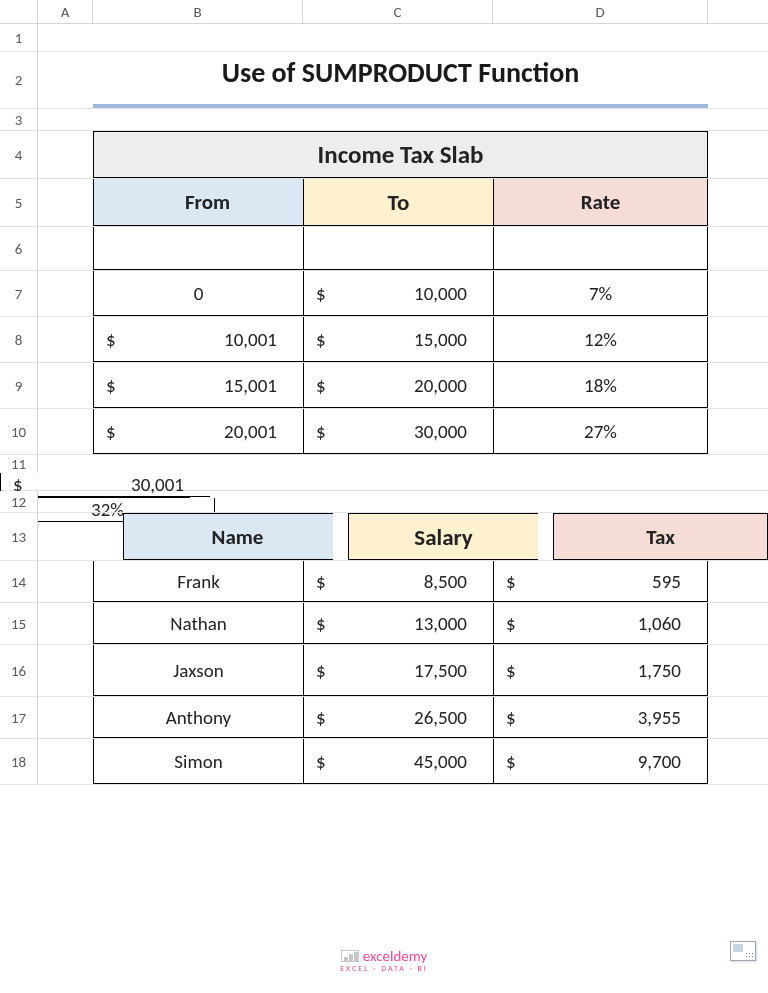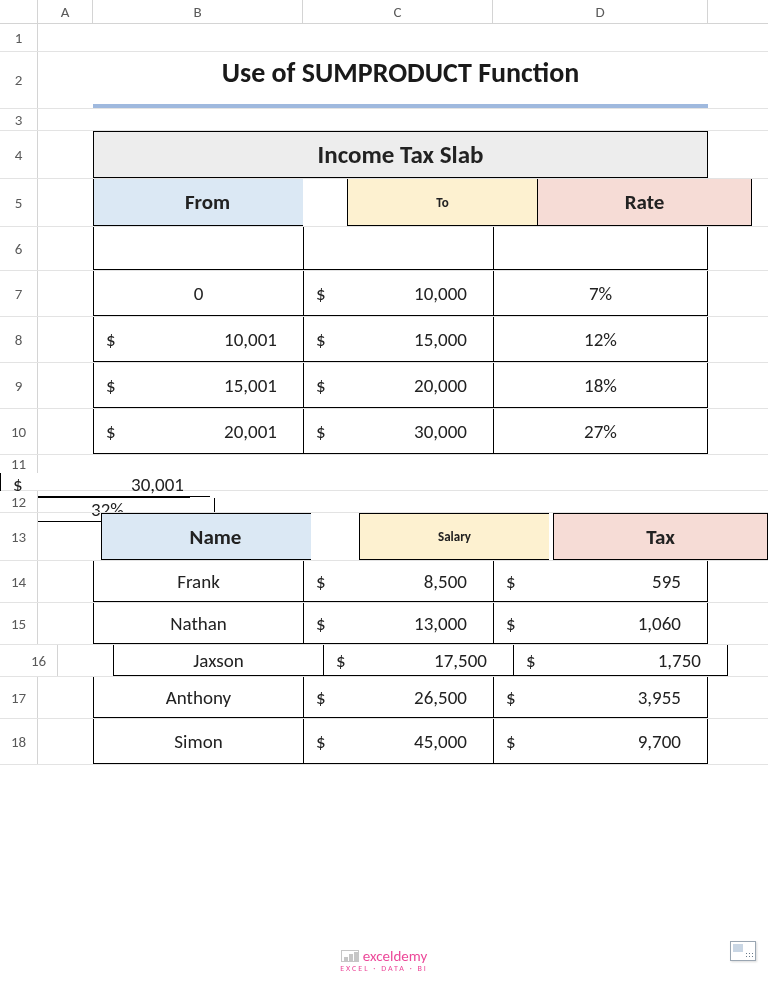--- a/index.html
+++ b/index.html
@@ -79,21 +79,21 @@
   .h-6  { height: 44px; }
   .h-7  { height: 46px; }
   .h-8  { height: 46px; }
   .h-9  { height: 46px; }
   .h-10 { height: 46px; }
   .h-11 { height: 36px; flex-direction: column; }
   .h-12 { height: 22px; }
   .h-13 { height: 48px; justify-content: space-between; }
   .h-14 { height: 42px; }
   .h-15 { height: 42px; }
-  .h-16 { height: 32px; padding-left: 20px; }
+  .h-16 { height: 52px; }
   .h-17 { height: 42px; }
   .h-18 { height: 46px; }
 
   
   .title-box {
     width: 615px; 
     justify-content: center;
     font-weight: bold;
     font-size: 28px;
     color: #1a1a1a;
@@ -101,21 +101,21 @@
     padding-bottom: 11px;
   }
   .btop { border-top: 1px solid #000; }
   .bbot { border-bottom: 1px solid #000; }
   .bleft { border-left: 1px solid #000; }
   .bright { border-right: 1px solid #000; }
 
   
   .hdr-gray { background: #ededed; font-weight: bold; font-size: 25px; justify-content:center; }
   .hdr-blue { background: #dbe8f4; font-weight: bold; font-size: 21px; justify-content:center;padding-left:18px; }
-  .hdr-cream{ background: #fdf1d0; font-weight: bold; font-size: 13px; justify-content:center;margin-left:44px; }
+  .hdr-cream{ background: #fdf1d0; font-weight: bold; font-size: 23px; justify-content:center; }
   .hdr-pink { background: #f6dcd6; font-weight: bold; font-size: 21px; justify-content:center; }
 
   
   .currency {
     justify-content: space-between;
     padding: 0 26px 0 12px;
   }
   .currency .sym { }
   .currency .num { }
   .center-val { justify-content: center; }

